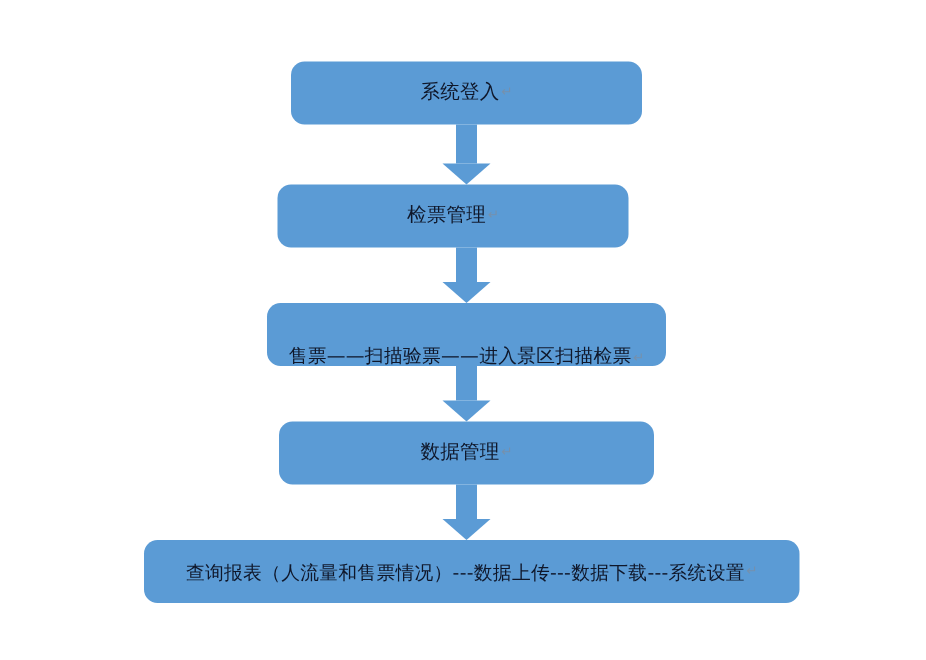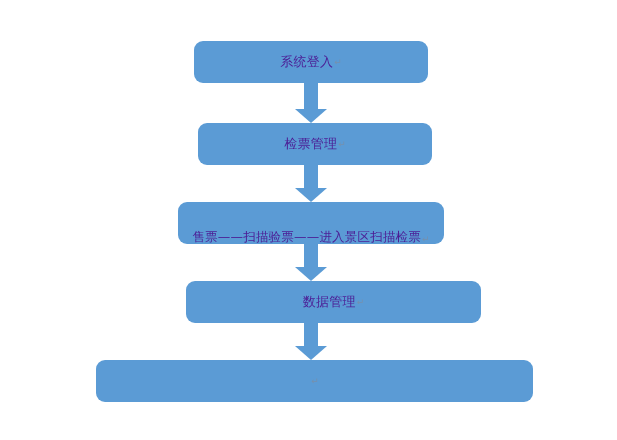--- a/index.html
+++ b/index.html
@@ -21,35 +21,35 @@
   .node {
     position: absolute;
     background: #5B9BD5;
     border-radius: 9px;
     display: flex;
     align-items: center;
     justify-content: center;
     box-sizing: border-box;
   }
   .node-label {
-    color: #4c1d95;
+    color: #0f172a;
     font-size: 13px;
     line-height: 1.2;
     letter-spacing: 0.2px;
     white-space: nowrap;
     text-align: center;
   }
   .node-label.small {
     font-size: 12.5px;
   }
   
   #node-login      { left: 194px; top: 41px;  width: 234px; height: 42px; }
-  #node-ticket-mgmt{ left: 198px; top: 123px; width: 234px; height: 42px; }
+  #node-ticket-mgmt{ left: 185px; top: 123px; width: 234px; height: 42px; }
   #node-ticket-flow{ left: 178px; top: 202px; width: 266px; height: 42px; align-items: flex-end; }
-  #node-data-mgmt  { left: 186px; top: 281px; width: 295px; height: 42px; }
+  #node-data-mgmt  { left: 186px; top: 281px; width: 250px; height: 42px; }
   #node-functions  { left: 96px;  top: 360px; width: 437px; height: 42px; }
 
   
   .arrow {
     position: absolute;
     width: 32px;
   }
   .arrow .shaft {
     position: absolute;
     left: 9px;
@@ -130,16 +130,17 @@
     <span class="node-label">数据管理</span>
       <span class="pilcrow">↵</span>
   </div>
 
   <div class="arrow" id="arrow-4">
     <div class="shaft"></div>
     <div class="head"></div>
   </div>
 
   <div class="node" id="node-functions">
+    <span class="node-label small">查询报表（人流量和售票情况）---数据上传---数据下载---系统设置</span>
       <span class="pilcrow">↵</span>
   </div>
 
 </div>
 
 </body></html>

